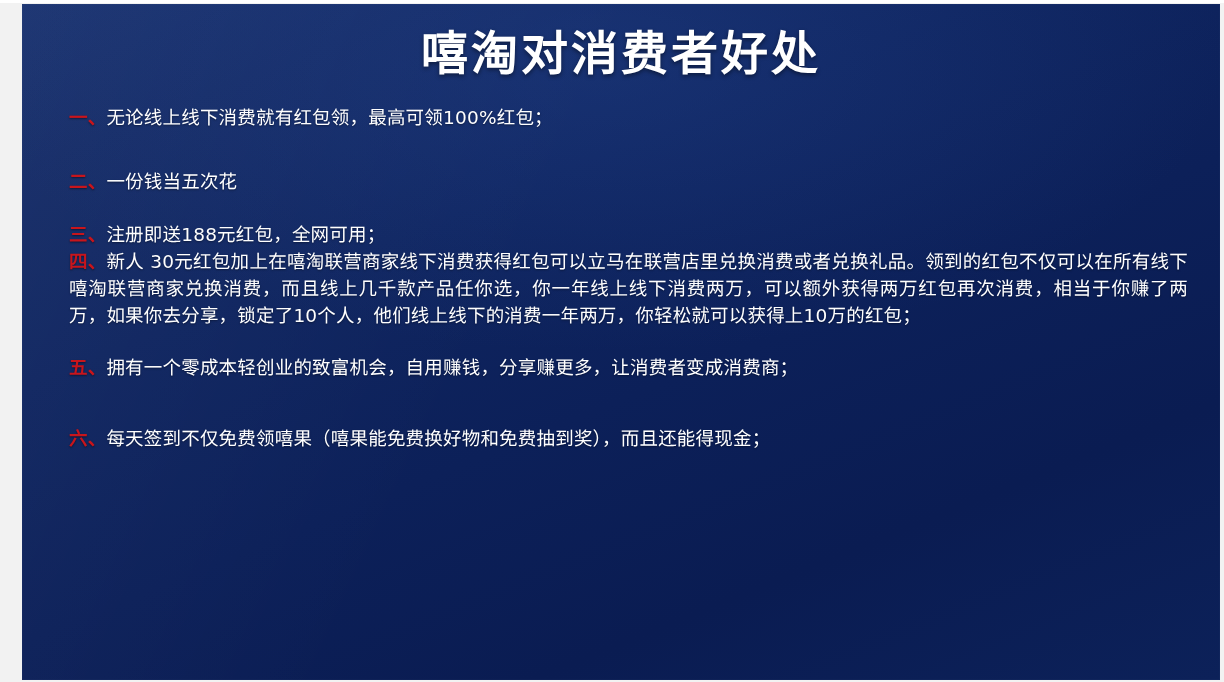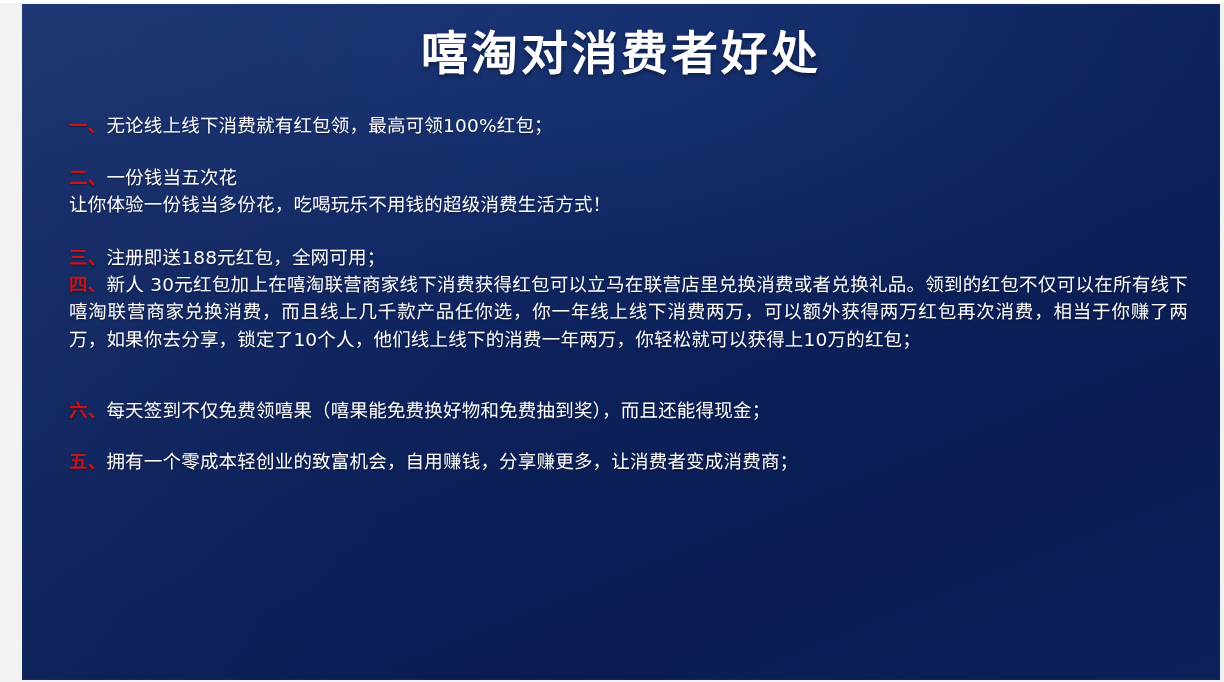--- a/index.html
+++ b/index.html
@@ -100,22 +100,22 @@
   }
   .benefit-item .body-text {
     color: #ffffff;
   }
   .benefit-item .sub-line {
     display: block;
     color: #ffffff;
   }
 
   
-  .item-1 { margin-top: 17px; }
-  .item-2 { margin-top: 24px; }
+  .item-1 { margin-top: 9px; }
+  .item-2 { margin-top: 36px; }
   .item-3 { margin-top: 26px; }
   .item-4 { padding-right: 8px; text-align: justify; }
   .item-5 { margin-top: 24px; }
   .item-6 { margin-top: 44px; }
 </style>
 </head>
 <body>
 
 <div class="page-canvas">
   <div class="slide">
@@ -124,36 +124,35 @@
       <h1 class="slide-title">嘻淘对消费者好处</h1>
 
       <ul class="benefit-list">
 
         <li class="benefit-item item-1">
           <span class="marker">一、</span><span class="body-text">无论线上线下消费就有红包领，最高可领100%红包；</span>
         </li>
 
         <li class="benefit-item item-2">
           <span class="marker">二、</span><span class="body-text">一份钱当五次花</span>
-          <span class="sub-line">让你体验一份钱当多份花，吃喝玩乐不用钱的超级消费生活方式！</span>
         </li>
 
         <li class="benefit-item item-3">
           <span class="marker">三、</span><span class="body-text">注册即送188元红包，全网可用；</span>
         </li>
 
         <li class="benefit-item item-4">
           <span class="marker">四、</span><span class="body-text">新人 30元红包加上在嘻淘联营商家线下消费获得红包可以立马在联营店里兑换消费或者兑换礼品。领到的红包不仅可以在所有线下嘻淘联营商家兑换消费，而且线上几千款产品任你选，你一年线上线下消费两万，可以额外获得两万红包再次消费，相当于你赚了两万，如果你去分享，锁定了10个人，他们线上线下的消费一年两万，你轻松就可以获得上10万的红包；</span>
         </li>
 
+        <li class="benefit-item item-5">
+          <span class="marker">五、</span><span class="body-text">拥有一个零成本轻创业的致富机会，自用赚钱，分享赚更多，让消费者变成消费商；</span>
+        </li>
+
         <li class="benefit-item item-6">
           <span class="marker">六、</span><span class="body-text">每天签到不仅免费领嘻果（嘻果能免费换好物和免费抽到奖），而且还能得现金；</span>
-        </li>
-
-        <li class="benefit-item item-5">
-          <span class="marker">五、</span><span class="body-text">拥有一个零成本轻创业的致富机会，自用赚钱，分享赚更多，让消费者变成消费商；</span>
         </li>
 
       </ul>
 
     </div>
   </div>
 </div>
 
 </body></html>

